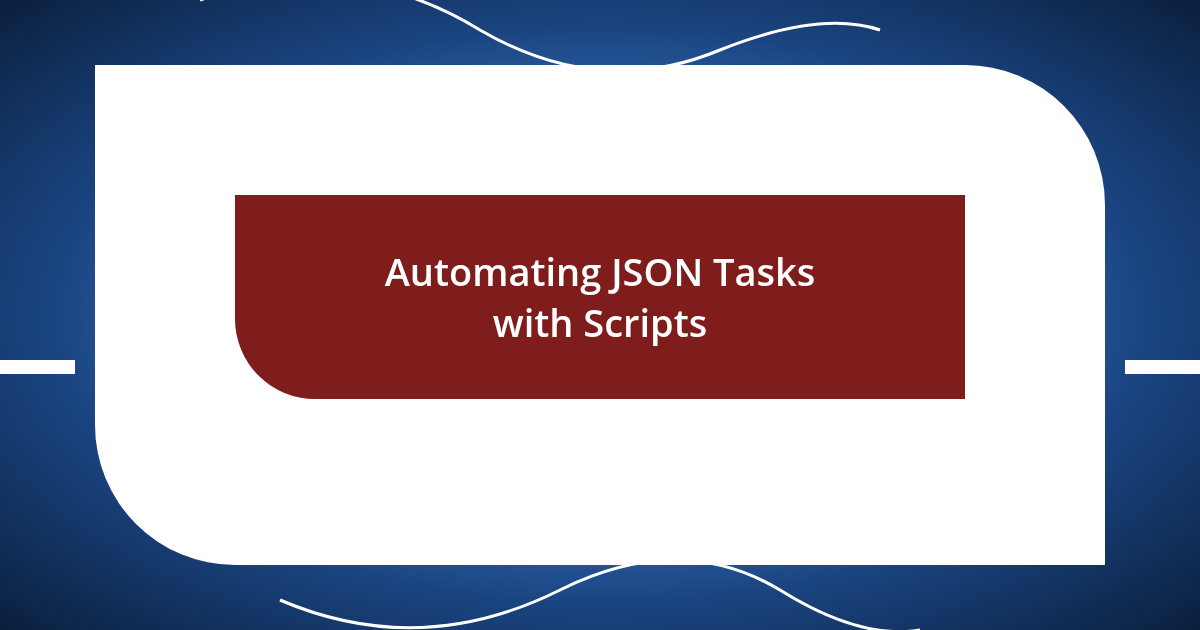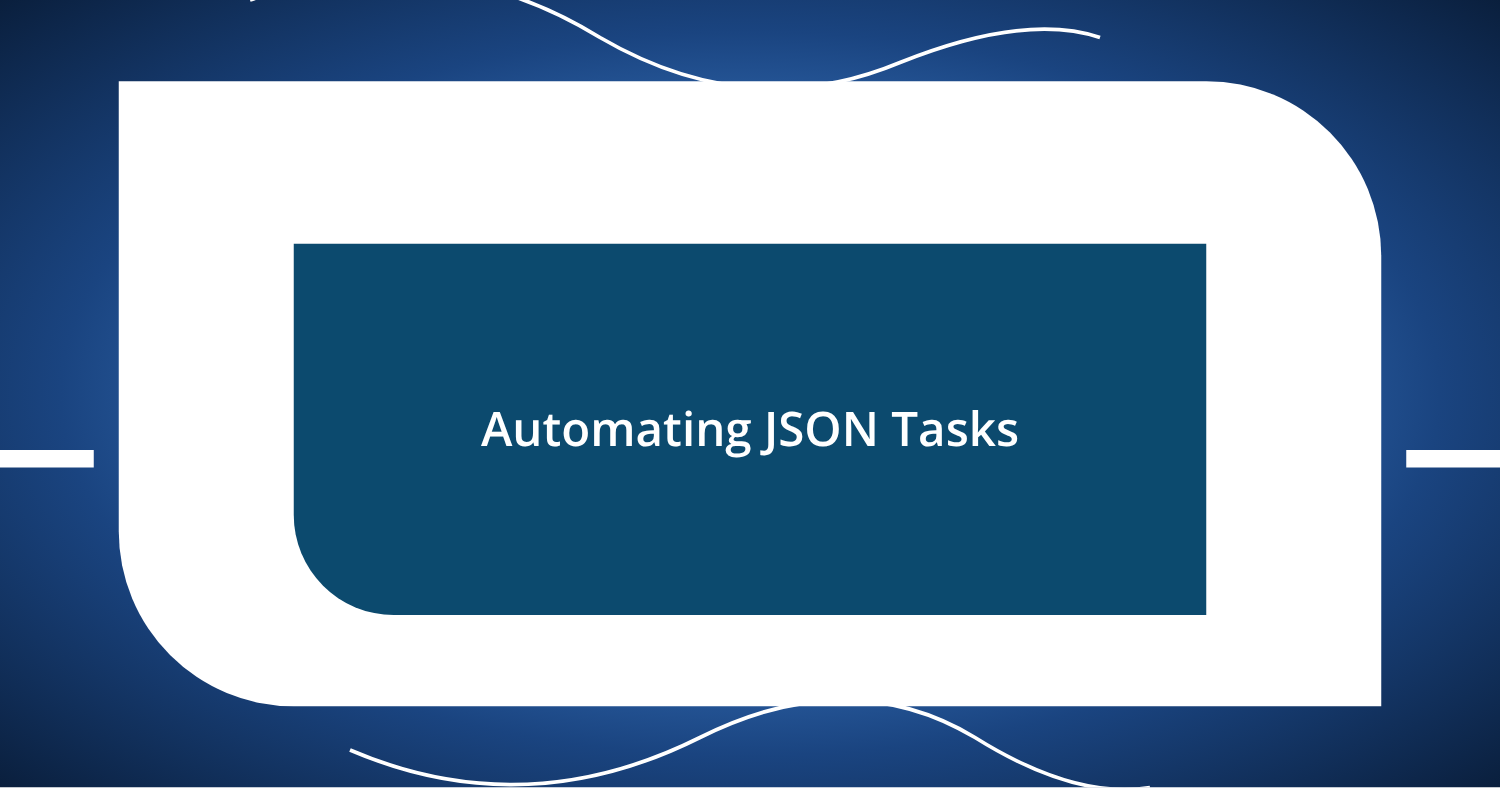--- a/index.html
+++ b/index.html
@@ -69,22 +69,22 @@
       height: 500px;
       background: white;
       border-radius: 0 140px 0 140px;
     }
     
     .inner-shape {
       position: absolute;
       top: 195px;
       left: 235px;
       width: 730px;
-      height: 297px;
-      background: #0c4a6e;
+      height: 204px;
+      background: #7f1d1d;
       border-radius: 0 0 0 80px;
       display: flex;
       align-items: center;
       justify-content: center;
     }
     
     .title-text {
       color: white;
       font-size: 38px;
       font-weight: 600;
@@ -107,14 +107,15 @@
 </svg>
 
 <div class="horizontal-line-left"></div>
 <div class="horizontal-line-right"></div>
 
 <div class="outer-shape"></div>
 
 <div class="inner-shape">
   <div class="title-text">
     <span>Automating JSON Tasks</span><br>
+    <span>with Scripts</span>
   </div>
 </div>
 
 </body></html>

